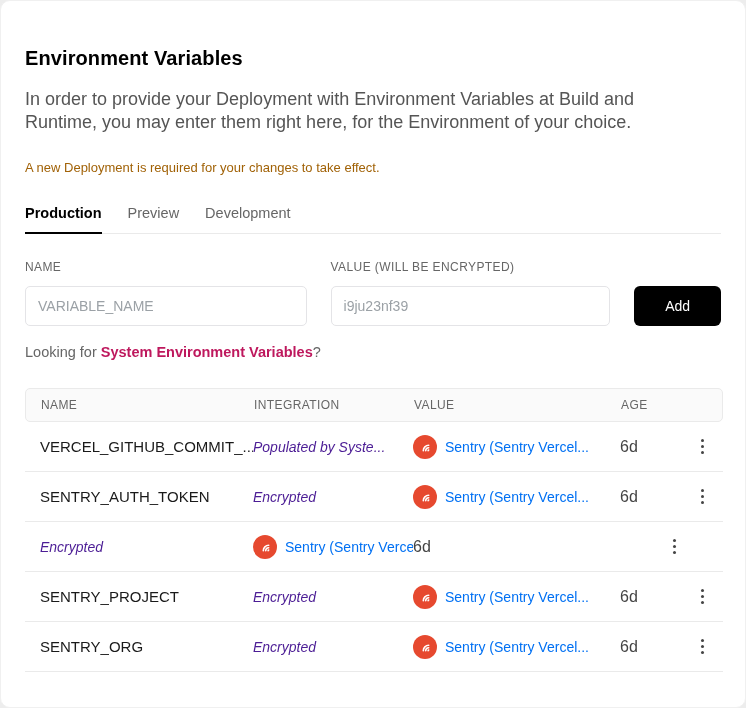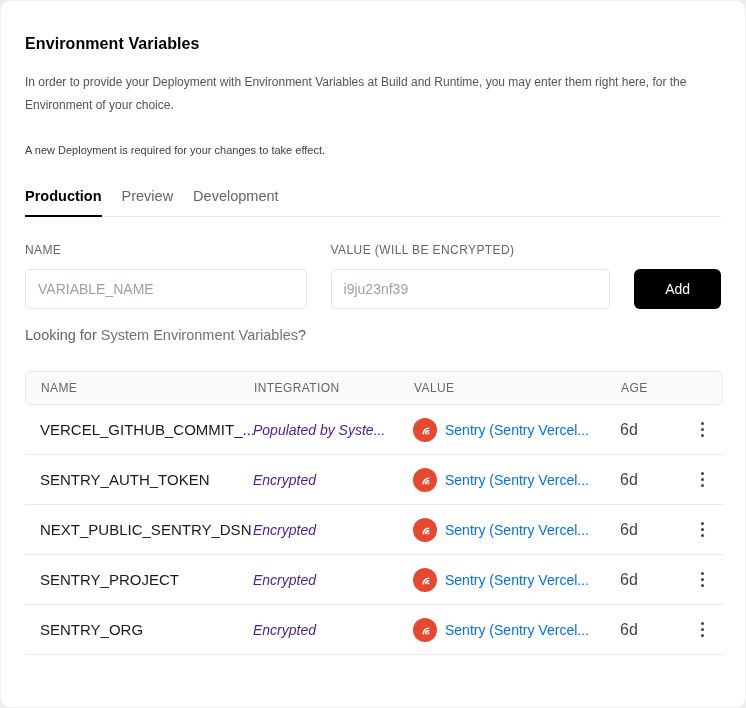--- a/index.html
+++ b/index.html
@@ -2,25 +2,25 @@
 <html><head>
 <meta charset="utf-8">
 <style>
   html,body{margin:0;padding:0;background:#ededed;font-family:"Liberation Sans",sans-serif;}
   .card{
     width:746px;height:708px;box-sizing:border-box;background:#ffffff;
     border-radius:10px;border:1px solid #f0f0f0;overflow:hidden;
     padding:30px 24px 0 24px;position:relative;
   }
   
-  .page-title{font-size:16px;font-weight:700;color:#000;margin:4px 0 18px 0;letter-spacing:.1px;}
-  .desc{font-size:12px;line-height:23px;color:#555;margin:0 0 22px 0;max-width:680px;}
-  .desc2{font-size:11px;line-height:23px;color:#404040;margin:12px 0 26px 0;}
-  
-  .tabs{display:flex;gap:20px;border-bottom:1px solid #eaeaea;}
+  .page-title{font-size:20px;font-weight:700;color:#000;margin:16px 0 18px 0;letter-spacing:.1px;}
+  .desc{font-size:18px;line-height:23px;color:#555;margin:0 0 22px 0;max-width:680px;}
+  .desc2{font-size:13px;line-height:23px;color:#a16207;margin:12px 0 26px 0;}
+  
+  .tabs{display:flex;gap:26px;border-bottom:1px solid #eaeaea;}
   .tab{font-size:14.5px;color:#666;padding-bottom:12px;cursor:pointer;position:relative;}
   .tab.active{color:#000;font-weight:600;}
   .tab.active::after{content:"";position:absolute;left:0;right:0;bottom:-1px;height:2px;background:#000;}
   
   .form-row{display:flex;margin-top:26px;}
   .field{display:flex;flex-direction:column;}
   .field-name{width:286px;margin-right:24px;}
   .field-value{width:284px;margin-right:24px;}
   .field-label{font-size:12px;color:#666;letter-spacing:.4px;margin-bottom:12px;}
   .text-input{
@@ -28,21 +28,21 @@
     padding:17px 12px;font-size:14px;color:#111;outline:none;background:#fff;
     font-family:"Liberation Sans",sans-serif;
   }
   .text-input::placeholder{color:#9ba1a6;}
   .add-btn{
     align-self:flex-end;width:88px;height:40px;background:#000;color:#fff;border:none;
     border-radius:6px;font-size:14px;font-weight:500;cursor:pointer;
     font-family:"Liberation Sans",sans-serif;
   }
   .looking{font-size:14.5px;color:#666;margin-top:18px;}
-  .looking a{color:#737373;text-decoration:none;cursor:pointer;}
+  .looking a{color:#be185d;text-decoration:none;cursor:pointer;font-weight:bold;}
   
   .env-table{margin-top:28px;width:698px;}
   .thead{
     display:grid;grid-template-columns:213px 160px 207px 60px 1fr;align-items:center;
     height:34px;background:#fafafa;border:1px solid #eaeaea;border-radius:5px;
     box-sizing:border-box;padding:0 15px;
   }
   .th{font-size:12px;color:#666;letter-spacing:.4px;}
   .trow{
     display:grid;grid-template-columns:213px 160px 207px 60px 1fr;align-items:center;
@@ -139,21 +139,20 @@
     <div class="td-menu">
       <div class="kebab">
         <span></span>
               <span></span>
               <span></span>
       </div>
     </div>
   </div>
 
   <div class="trow">
-    <div class="td-name">NEXT_PUBLIC_SENTRY_DSN</div>
     <div class="td-value">Encrypted</div>
     <div class="td-integration">
       <svg class="sentry-icon" viewBox="0 0 24 24">
         <circle cx="12" cy="12" r="12" fill="#e6492f"></circle>
         <g transform="rotate(-45 12 12)" stroke="#ffffff" stroke-width="1.6" fill="none" stroke-linecap="round">
           <path d="M8.2 13.4a5.4 5.4 0 0 1 7.6 0"></path>
           <path d="M9.9 15.1a3 3 0 0 1 4.2 0"></path>
           <path d="M11.6 16.8a0.6 0.6 0 0 1 0.8 0"></path>
         </g>
       </svg>

